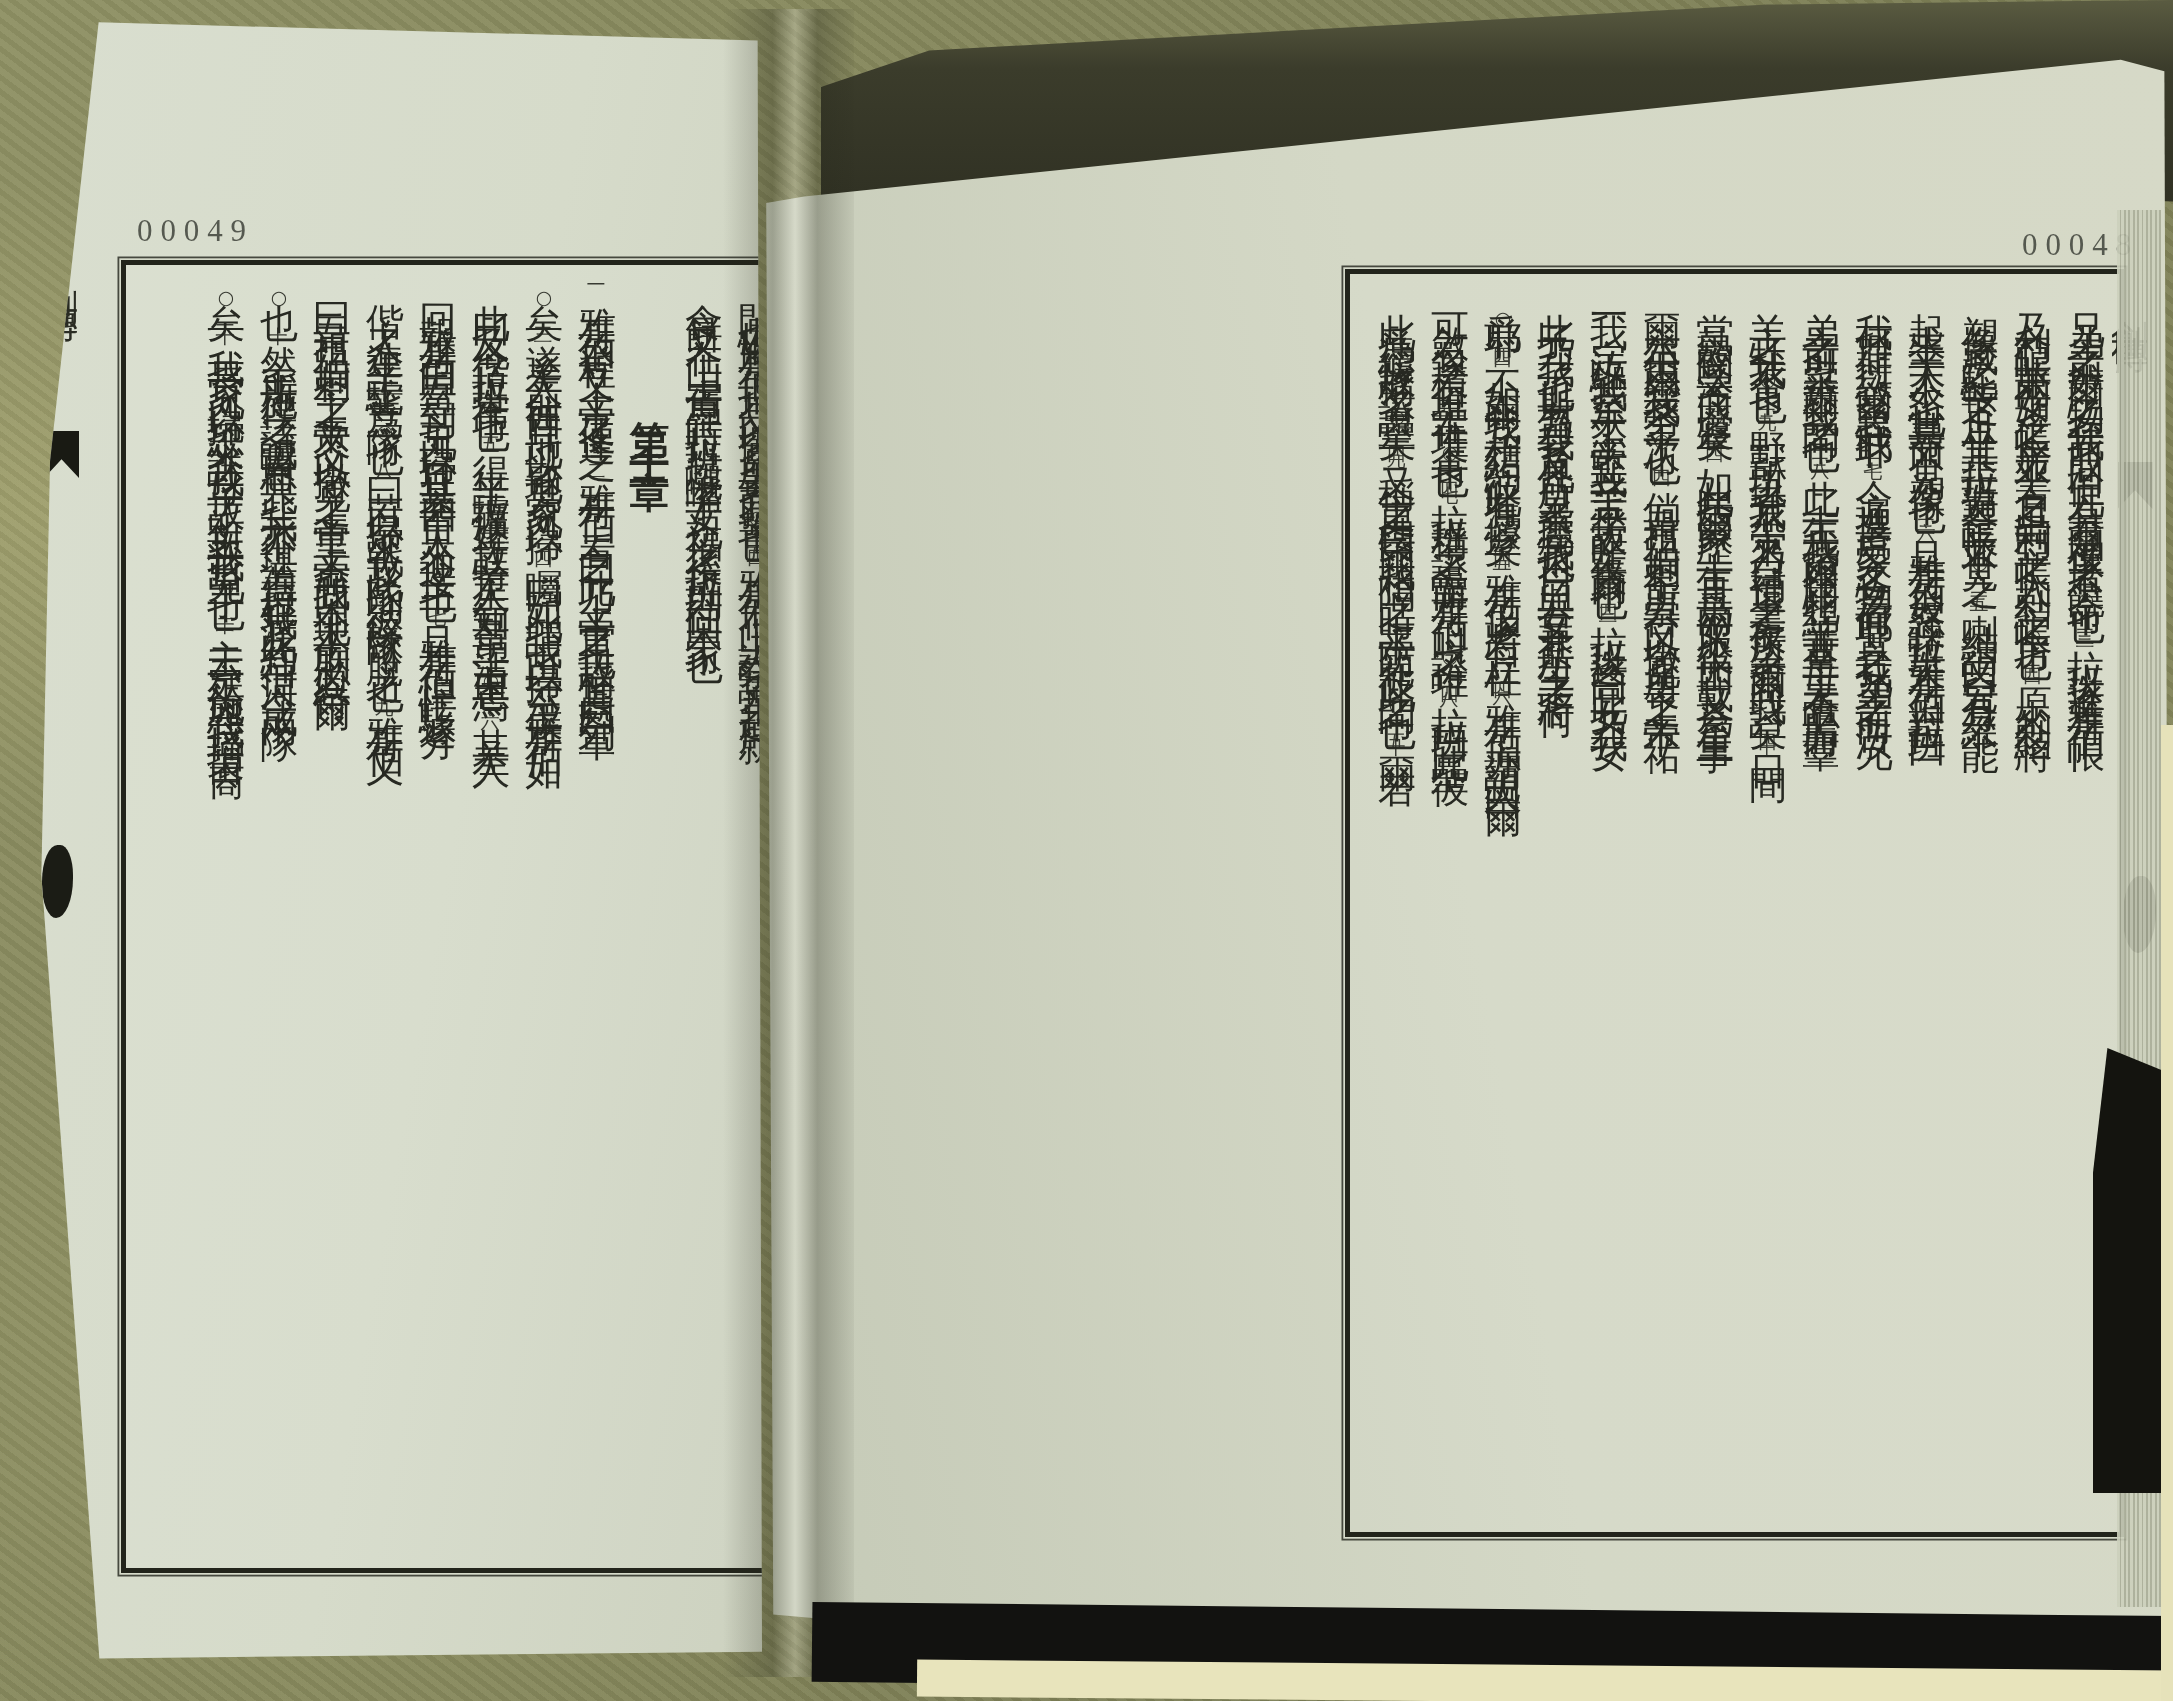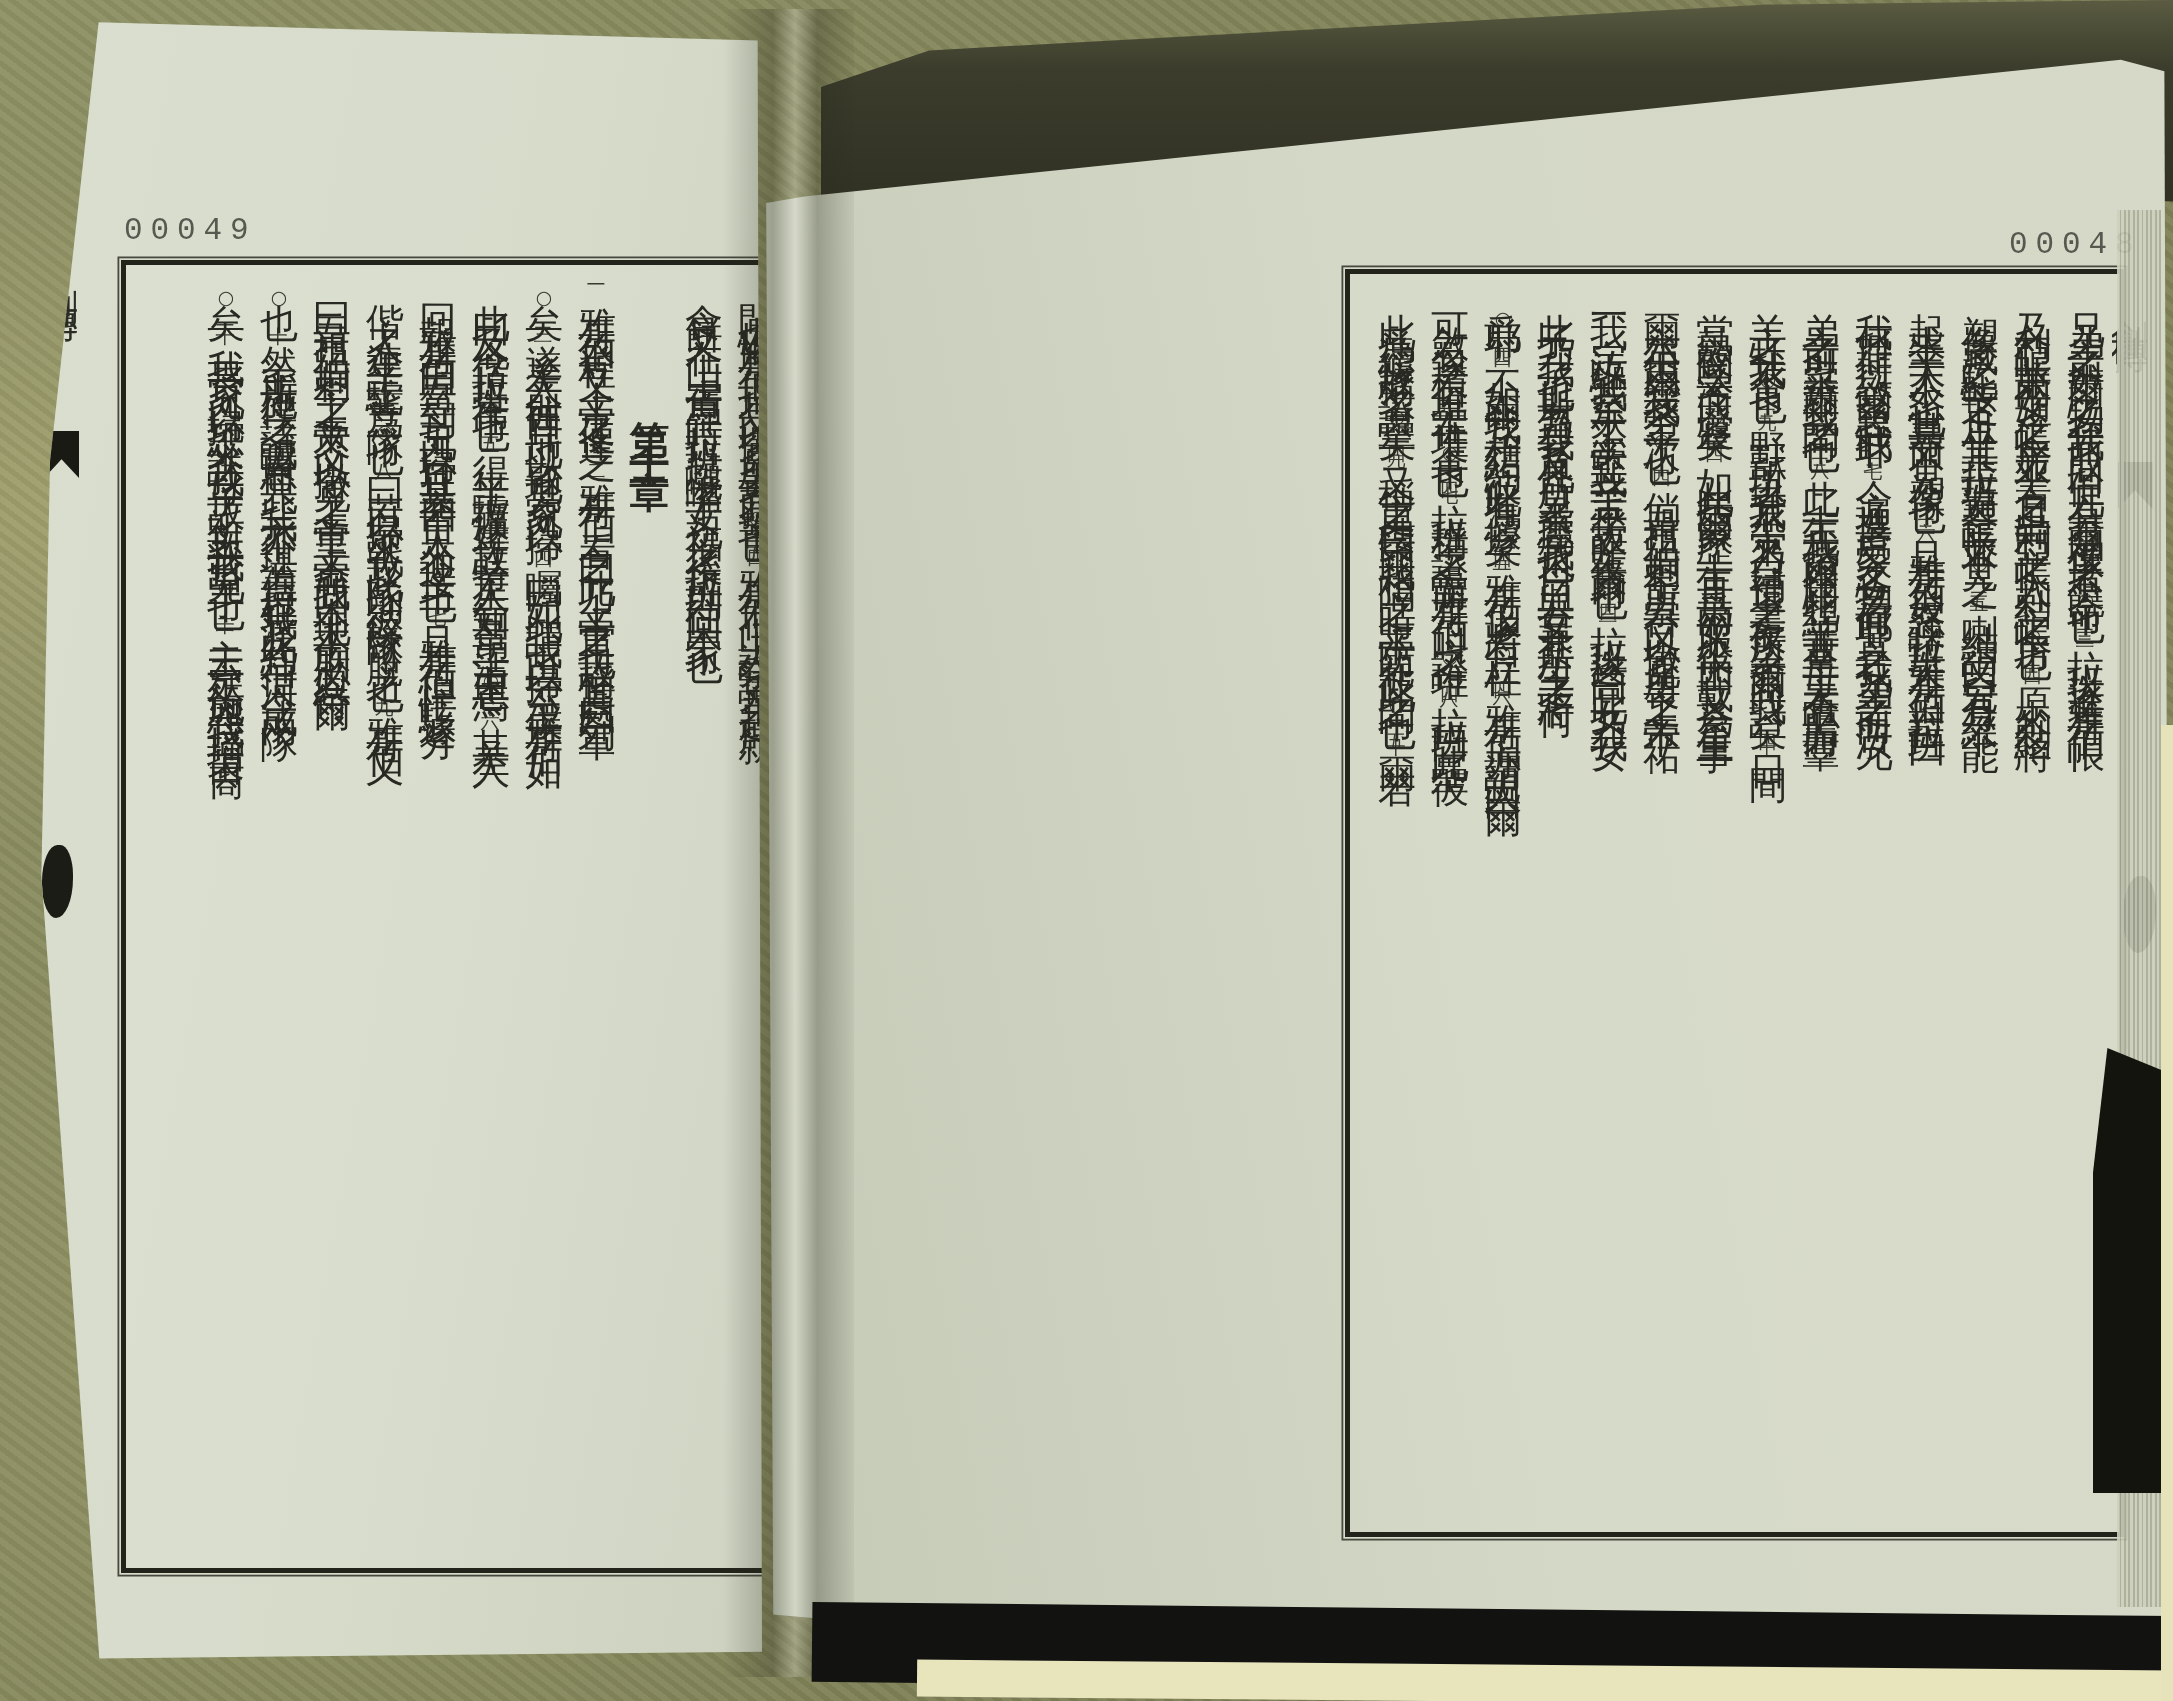--- a/index.html
+++ b/index.html
@@ -25,22 +25,22 @@
     box-shadow:5.2px 8.7px 23px rgba(20,20,10,.45);}
   #page-right{left:762px;top:45px;width:1408px;height:1647px;
     background:linear-gradient(260deg,#d6d9c7 0%,#d4d8c6 50%,#c6cbb8 96%);
     clip-path:polygon(.3% 9.6%,3% 9.2%,96.5% .9%,99.6% 1.6%,100% 98.7%,55% 99.4%,.8% 95.3%);
     box-shadow:-3.5px 10.5px 21px rgba(20,20,10,.4);}
 
   .gutter-shadow{position:absolute;left:723px;top:8.7px;width:131px;height:1668px;
     background:linear-gradient(90deg,rgba(40,42,28,0) 0%,rgba(40,42,28,.28) 38%,rgba(250,250,240,.25) 55%,rgba(40,42,28,.30) 72%,rgba(40,42,28,.05) 100%);
     pointer-events:none;}
 
-  .page-number{position:absolute;font-family:Liberation Mono, monospace;
-    font-size:31px;letter-spacing:7.9px;color:#3f423a;opacity:.85;}
+  .page-number{position:absolute;font-family:Liberation Serif, serif;
+    font-size:31px;letter-spacing:7.9px;color:#3f423a;opacity:.85;margin-left:13px;}
 
   
   .frame{position:absolute;border:5.2px solid #22241b;box-shadow:0 0 0 1.7px #d6dbca, 0 0 0 3.5px rgba(34,36,27,.8);
     background:rgba(255,255,255,.06);}
   .textblock{position:absolute;inset:8.7px 7px;writing-mode:vertical-rl;text-orientation:upright;
     color:#272922;}
   .col{line-height:53px;font-size:38px;letter-spacing:12.2px;white-space:nowrap;}
   .col.heading{padding-top:115px;font-size:40px;}
   .seg-v{font-size:19px;letter-spacing:3.5px;opacity:.9;}
   .seg-h{font-weight:bold;}

